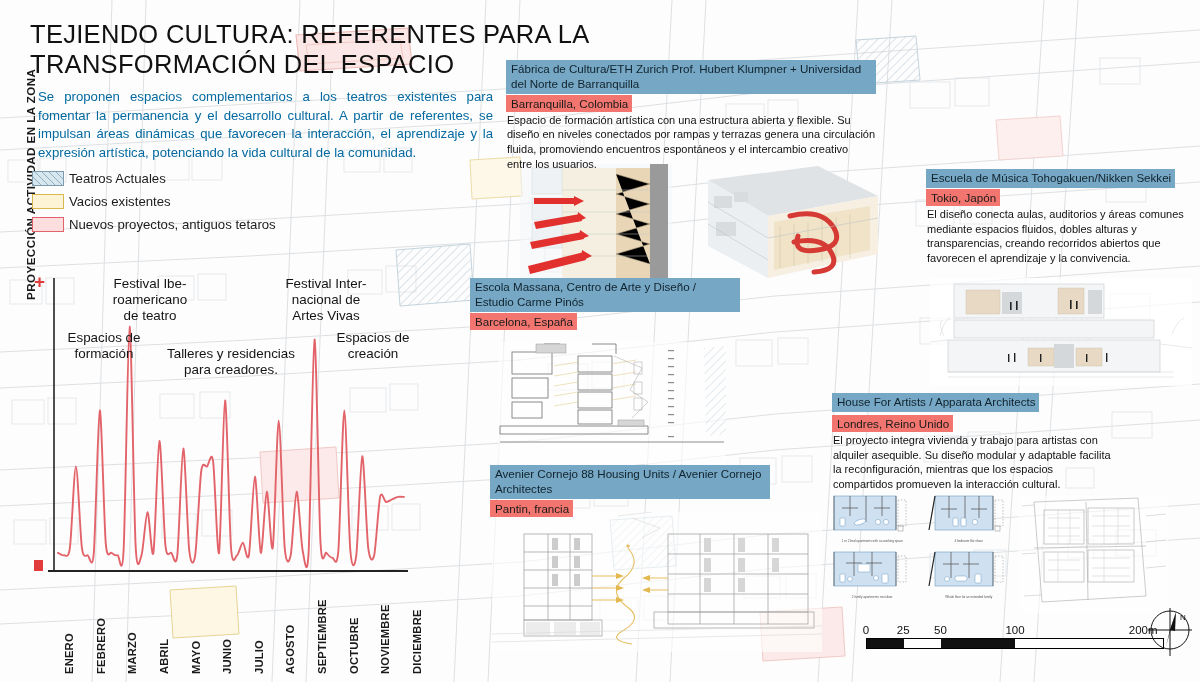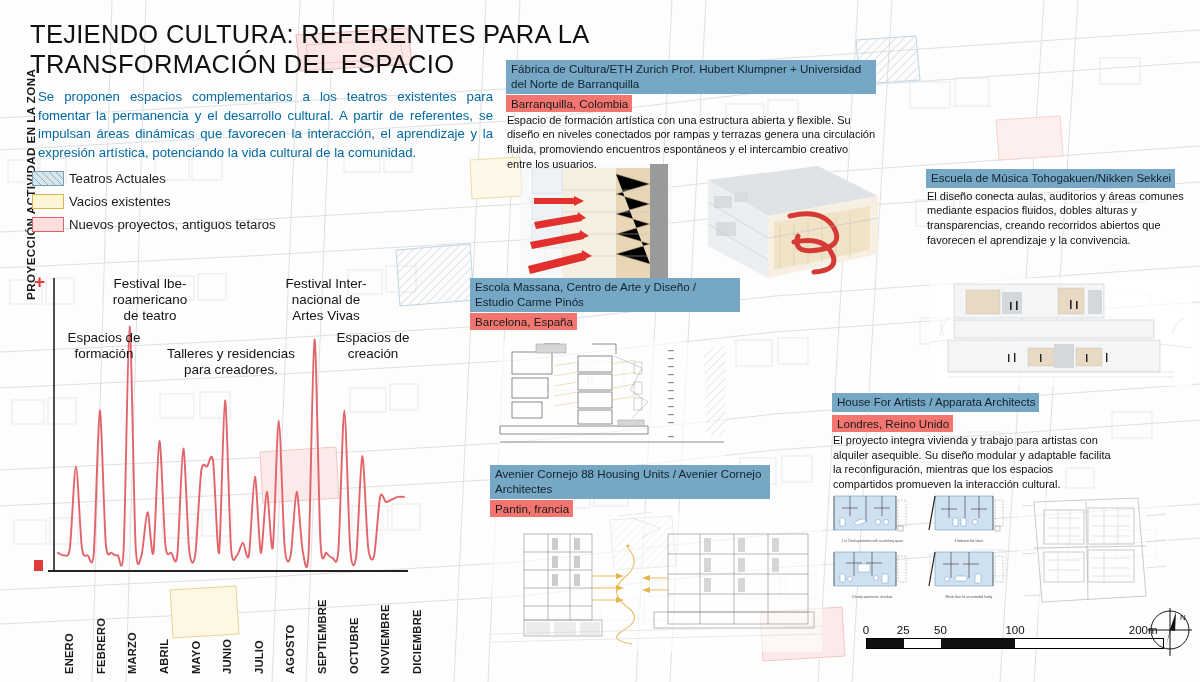--- a/index.html
+++ b/index.html
@@ -676,20 +676,21 @@
   </svg>
 
   <div class="card" style="left:506px;top:60px;width:370px;">
     <span class="c-title">Fábrica de Cultura/ETH Zurich Prof. Hubert Klumpner + Universidad del Norte de Barranquilla</span>
     <div><span class="c-loc">Barranquilla, Colombia</span></div>
     <div class="c-body">Espacio de formación artística con una estructura abierta y flexible. Su diseño en niveles conectados por rampas y terrazas genera una circulación fluida, promoviendo encuentros espontáneos y el intercambio creativo entre los usuarios.</div>
   </div>
 
   <div class="card" style="left:926px;top:168px;width:266px;">
     <span class="c-title">Escuela de Música Tohogakuen/Nikken Sekkei</span>
+    <div><span class="c-loc">Tokio, Japón</span></div>
     <div class="c-body">El diseño conecta aulas, auditorios y áreas comunes mediante espacios fluidos, dobles alturas y transparencias, creando recorridos abiertos que favorecen el aprendizaje y la convivencia.</div>
   </div>
 
   <div class="card" style="left:470px;top:278px;width:270px;">
     <span class="c-title">Escola Massana, Centro de Arte y Diseño / Estudio Carme Pinós</span>
     <div><span class="c-loc">Barcelona, España</span></div>
   </div>
 
   <div class="card" style="left:832px;top:392px;width:282px;">
     <span class="c-title">House For Artists / Apparata Architects</span>

